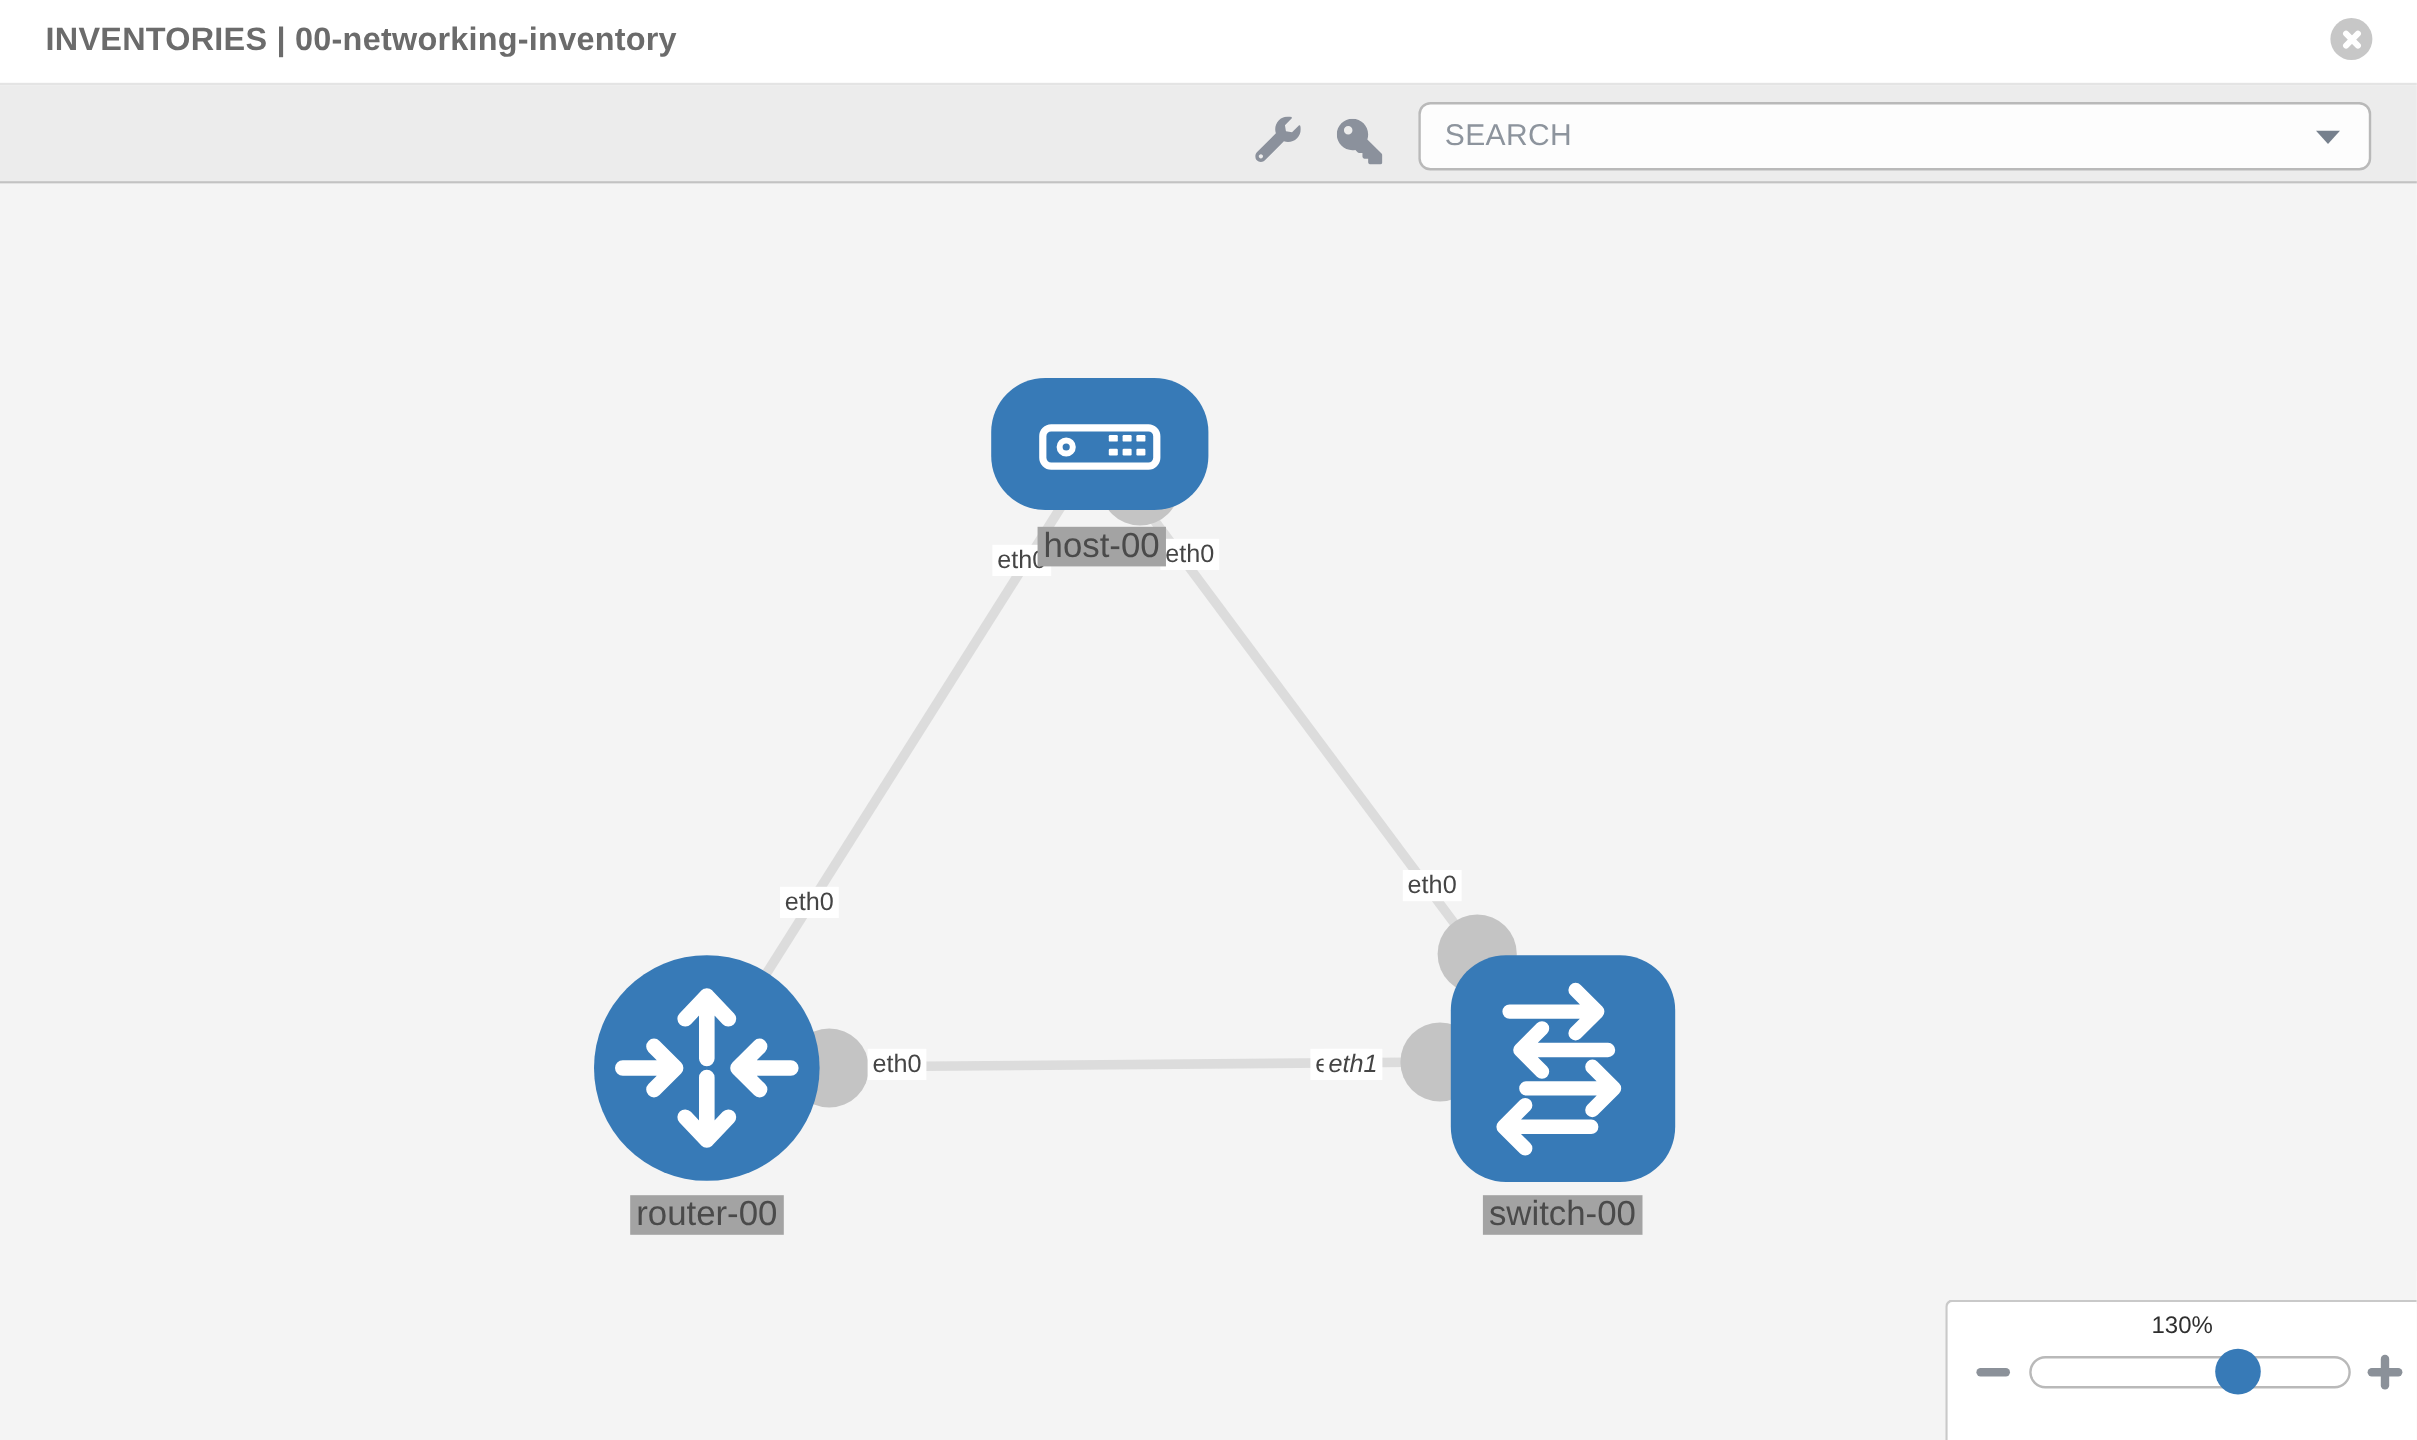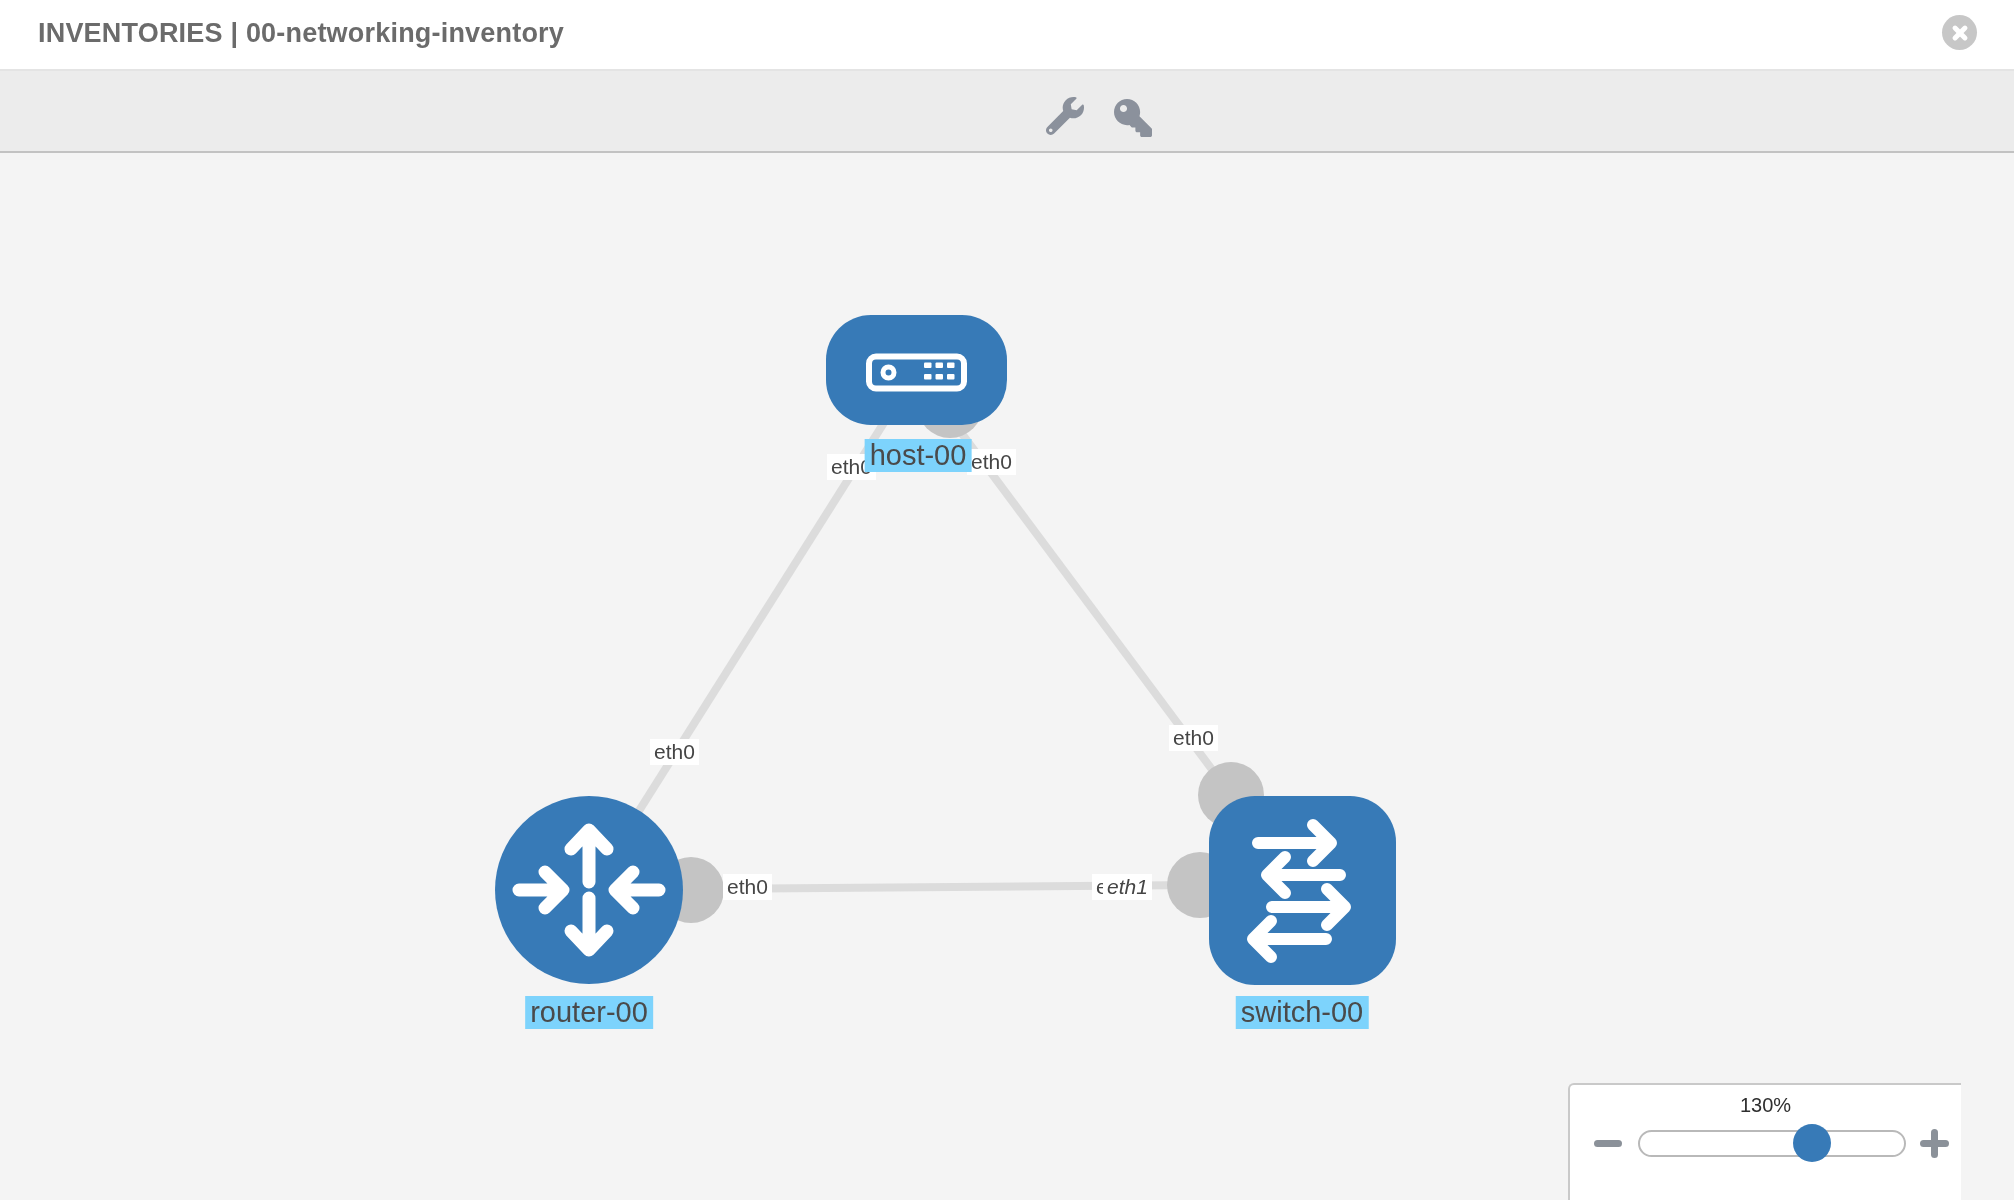--- a/index.html
+++ b/index.html
@@ -38,27 +38,27 @@
              border-top:11px solid #76808d; }
   .tool-icon { position:absolute; top:26px; width:38px; height:38px; cursor:pointer; }
   .wrench-pos { left:1046px; }
   .key-pos { left:1114px; top:28px; }
 
   
   .canvas { position:absolute; left:0; top:153px; width:2014px; height:1047px;
             background:#f4f4f4; }
   .topology-svg { position:absolute; left:0; top:0; }
 
-  .node-label { position:absolute; transform:translateX(-50%); background:#7dd3fc;
+  .node-label { position:absolute; transform:translateX(-50%); background:#a3a3a3;
                 padding:0 5px; font-size:29px; color:#4a4a4a; white-space:nowrap; }
   .if-chip { position:absolute; background:#ffffff; padding:1px 4px; font-size:21px;
              color:#454545; white-space:nowrap; }
 
   
-  .zoom-panel { position:absolute; left:1568px; top:930px; width:393px; height:117px;
+  .zoom-panel { position:absolute; left:1621px; top:930px; width:393px; height:117px;
                 background:#ffffff; border-left:2px solid #c9c9c9; border-top:2px solid #c9c9c9;
                 border-top-left-radius:6px; }
   .zoom-value { margin-top:9px; text-align:center; font-size:20px; color:#2f2f2f; }
   .zoom-track { position:absolute; left:68px; top:45px; width:268px; height:27px;
                 background:#ffffff; border:2px solid #b9b9b9; border-radius:14px; cursor:pointer; }
   .zoom-thumb { position:absolute; left:153px; top:-8px; width:38px; height:38px;
                 border-radius:50%; background:#377ab7; cursor:grab; }
   .zoom-minus { position:absolute; left:24px; top:55px; width:28px; height:7px;
                 border-radius:3.5px; background:#8b9199; cursor:pointer; }
   .zoom-plus  { position:absolute; left:350px; top:44px; width:29px; height:29px; cursor:pointer; }
@@ -83,20 +83,24 @@
   <svg class="tool-icon wrench-pos" viewBox="0 0 512 512">
     <path fill="#8b919c" d="M507.73 109.1c-2.24-9.03-13.54-12.09-20.12-5.51l-74.36 74.36-67.88-11.31-11.31-67.88 74.36-74.36c6.62-6.62 3.43-17.9-5.66-20.16-47.38-11.74-99.55.91-136.58 37.93-39.64 39.64-50.55 97.1-34.05 147.2L18.74 402.76c-24.99 24.99-24.99 65.51 0 90.5 24.99 24.99 65.51 24.99 90.5 0l213.21-213.21c50.12 16.71 107.47 5.68 147.37-34.22 37.07-37.07 49.7-89.32 37.91-136.73zM64 472c-13.25 0-24-10.75-24-24 0-13.26 10.75-24 24-24s24 10.74 24 24c0 13.25-10.75 24-24 24z"></path>
   </svg>
 
   <svg class="tool-icon key-pos" viewBox="0 0 512 512">
     <g transform="scale(-1,1) translate(-512,0)">
       <path fill="#8b919c" d="M512 176.001C512 273.203 433.202 352 336 352c-11.22 0-22.19-1.062-32.827-3.069l-24.012 27.014A23.999 23.999 0 0 1 261.223 384H224v40c0 13.255-10.745 24-24 24h-40v40c0 13.255-10.745 24-24 24H24c-13.255 0-24-10.745-24-24v-78.059c0-6.365 2.529-12.47 7.029-16.971l161.802-161.802C163.108 213.814 160 195.271 160 176 160 78.798 238.797.001 335.999 0 433.488-.001 512 78.511 512 176.001zM336 128c0 26.51 21.49 48 48 48s48-21.49 48-48-21.49-48-48-48-48 21.49-48 48z"></path>
     </g>
   </svg>
 
+  <div class="select-box search-box">
+    <input class="search-field" placeholder="SEARCH" style="">
+    <span class="chevron"></span>
+  </div>
 </div>
 
 <div class="canvas">
 
   <svg class="topology-svg" width="2014" height="1047" viewBox="0 0 2014 1047">
 
     <line x1="916" y1="219" x2="589" y2="737" stroke="#dcdcdc" stroke-width="8"></line>
     <line x1="916" y1="219" x2="1231" y2="642" stroke="#dcdcdc" stroke-width="8"></line>
     <line x1="589" y1="737" x2="1200" y2="732" stroke="#dcdcdc" stroke-width="8"></line>
 

